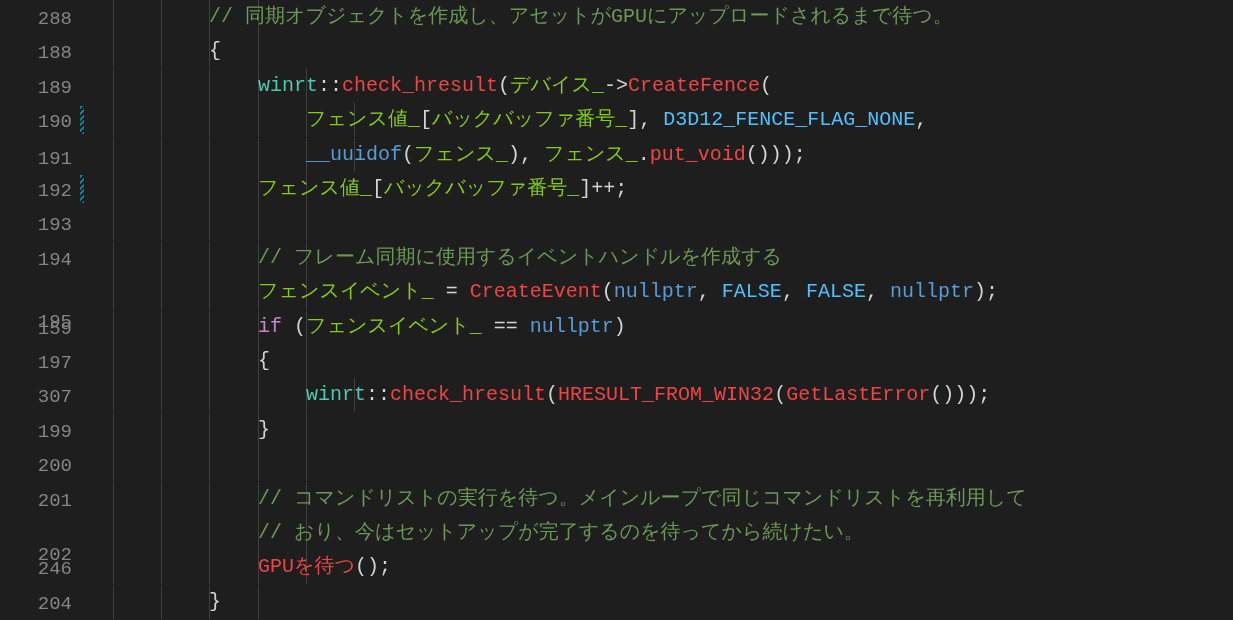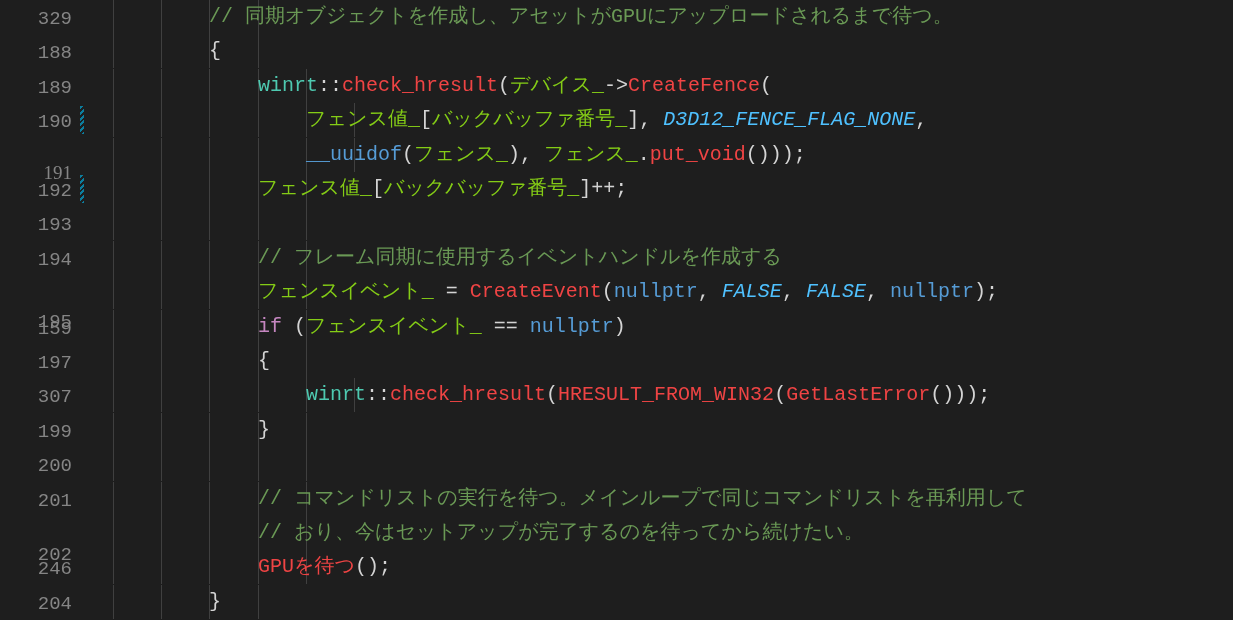--- a/index.html
+++ b/index.html
@@ -64,35 +64,35 @@
     height: 34px;
     vertical-align: top;
     position: absolute;
     top: 0;
   }
   .tok-comment { color: #6A9955; }
   .tok-keyword { color: #569cd6; }
   .tok-type    { color: #4ec9b0; }
   .tok-func    { color: #ef4444; }
   .tok-var     { color: #84cc16; }
-  .tok-const   { color: #4fc1ff; font-style: italic; }
+  .tok-const   { color: #4fc1ff; }
   .tok-macro   { color: #c586c0; }
   .tok-punc    { color: #d4d4d4; }
 </style>
 </head>
 <body>
 
 <div class="editor">
   <div class="gutter" id="gutter">
-      <div class="line-number" style="top: 2px;">329</div>
+      <div class="line-number" style="top: 2px;">288</div>
       <div class="line-number" style="top: 36.4px;">188</div>
       <div class="line-number" style="top: 70.8px;">189</div>
       <div class="line-number" style="top: 105.2px;">190</div>
       <div class="modified-mark" style="top: 106.2px;"></div>
-      <div class="line-number" style="top: 156px; font-family: Liberation Serif, serif;">191</div>
+      <div class="line-number" style="top: 142px;">191</div>
       <div class="line-number" style="top: 174px;">192</div>
       <div class="modified-mark" style="top: 175px;"></div>
       <div class="line-number" style="top: 208.4px;">193</div>
       <div class="line-number" style="top: 242.8px;">194</div>
       <div class="line-number" style="top: 277.2px; margin-top: 28px;">195</div>
       <div class="line-number" style="top: 311.6px;">159</div>
       <div class="line-number" style="top: 346px;">197</div>
       <div class="line-number" style="top: 380.4px;">307</div>
       <div class="line-number" style="top: 414.8px;">199</div>
       <div class="line-number" style="top: 449.2px;">200</div>

